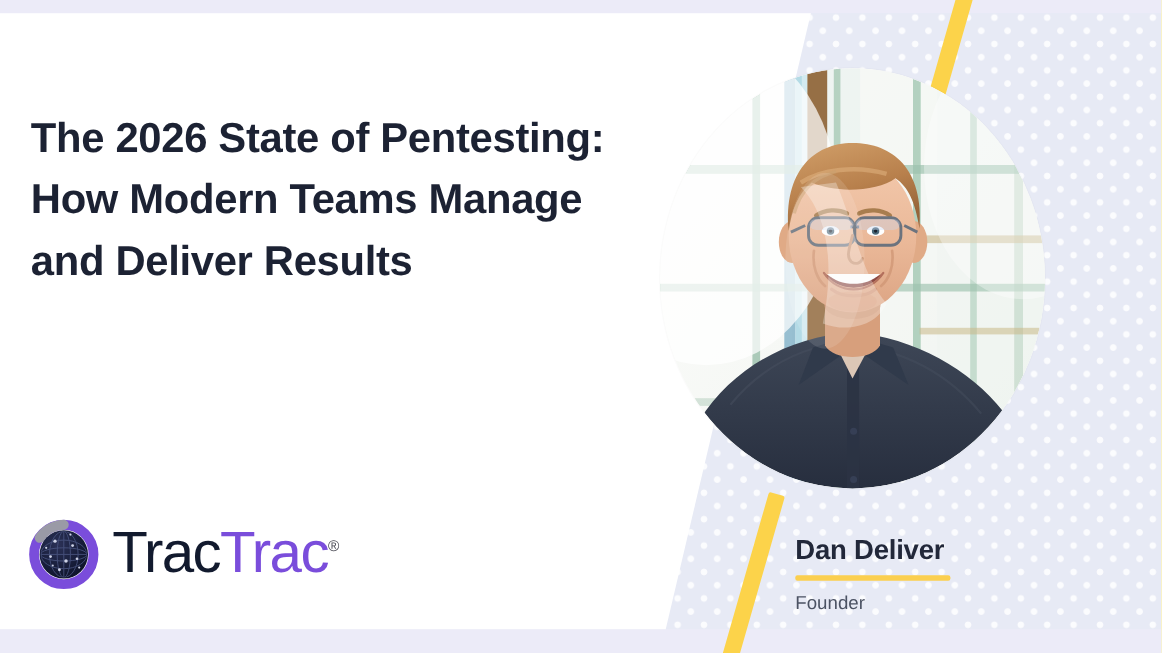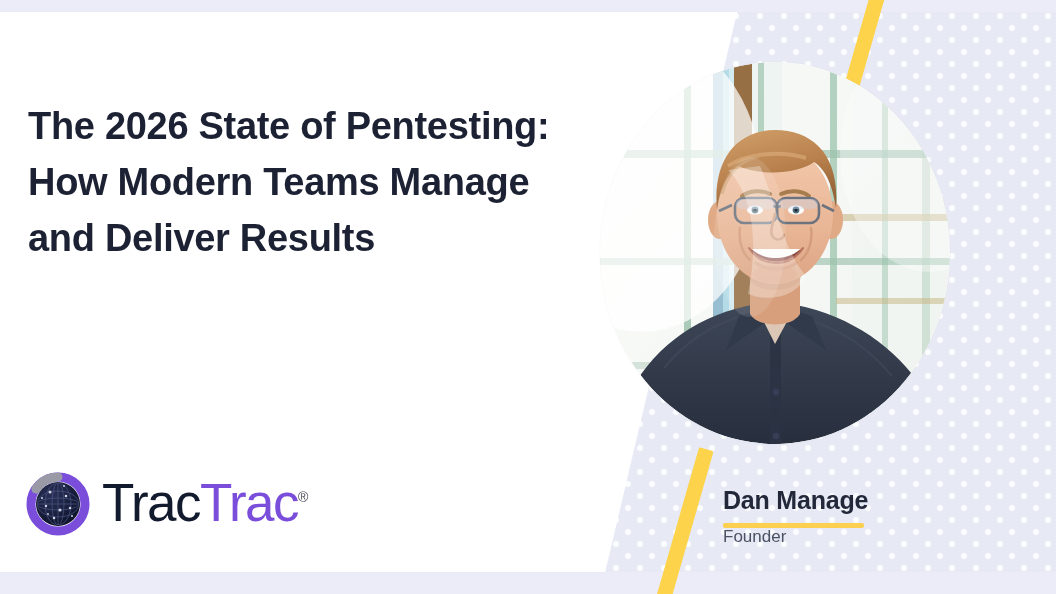--- a/index.html
+++ b/index.html
@@ -154,20 +154,21 @@
     letter-spacing: -0.2px;
     line-height: 1.1;
   }
   .speaker-rule {
     margin-top: 8px;
     width: 141px; height: 5px;
     background: #fbcf4f;
     border-radius: 2px;
   }
   .speaker-role {
+    margin-top: 12px;
     font-size: 17px;
     font-weight: 400;
     color: #4b5263;
     line-height: 1.1;
   }
 </style>
 </head>
 <body>
 
 <div id="slide">
@@ -343,18 +344,18 @@
           <circle cx="16" cy="26" r="1.0"></circle>
           <circle cx="46" cy="44" r="1.0"></circle>
           <circle cx="22" cy="42" r="0.9"></circle>
         </g>
       </svg>
     </span>
     <span class="logo-word"><span class="logo-plex">Trac</span><span class="logo-trac">Trac</span><span class="logo-reg">®</span></span>
   </div>
 
   <div class="speaker">
-    <div class="speaker-name">Dan Manage</div>
+    <div class="speaker-name">Dan Deliver</div>
     <div class="speaker-rule"></div>
     <div class="speaker-role">Founder</div>
   </div>
 
 </div>
 
 </body></html>

